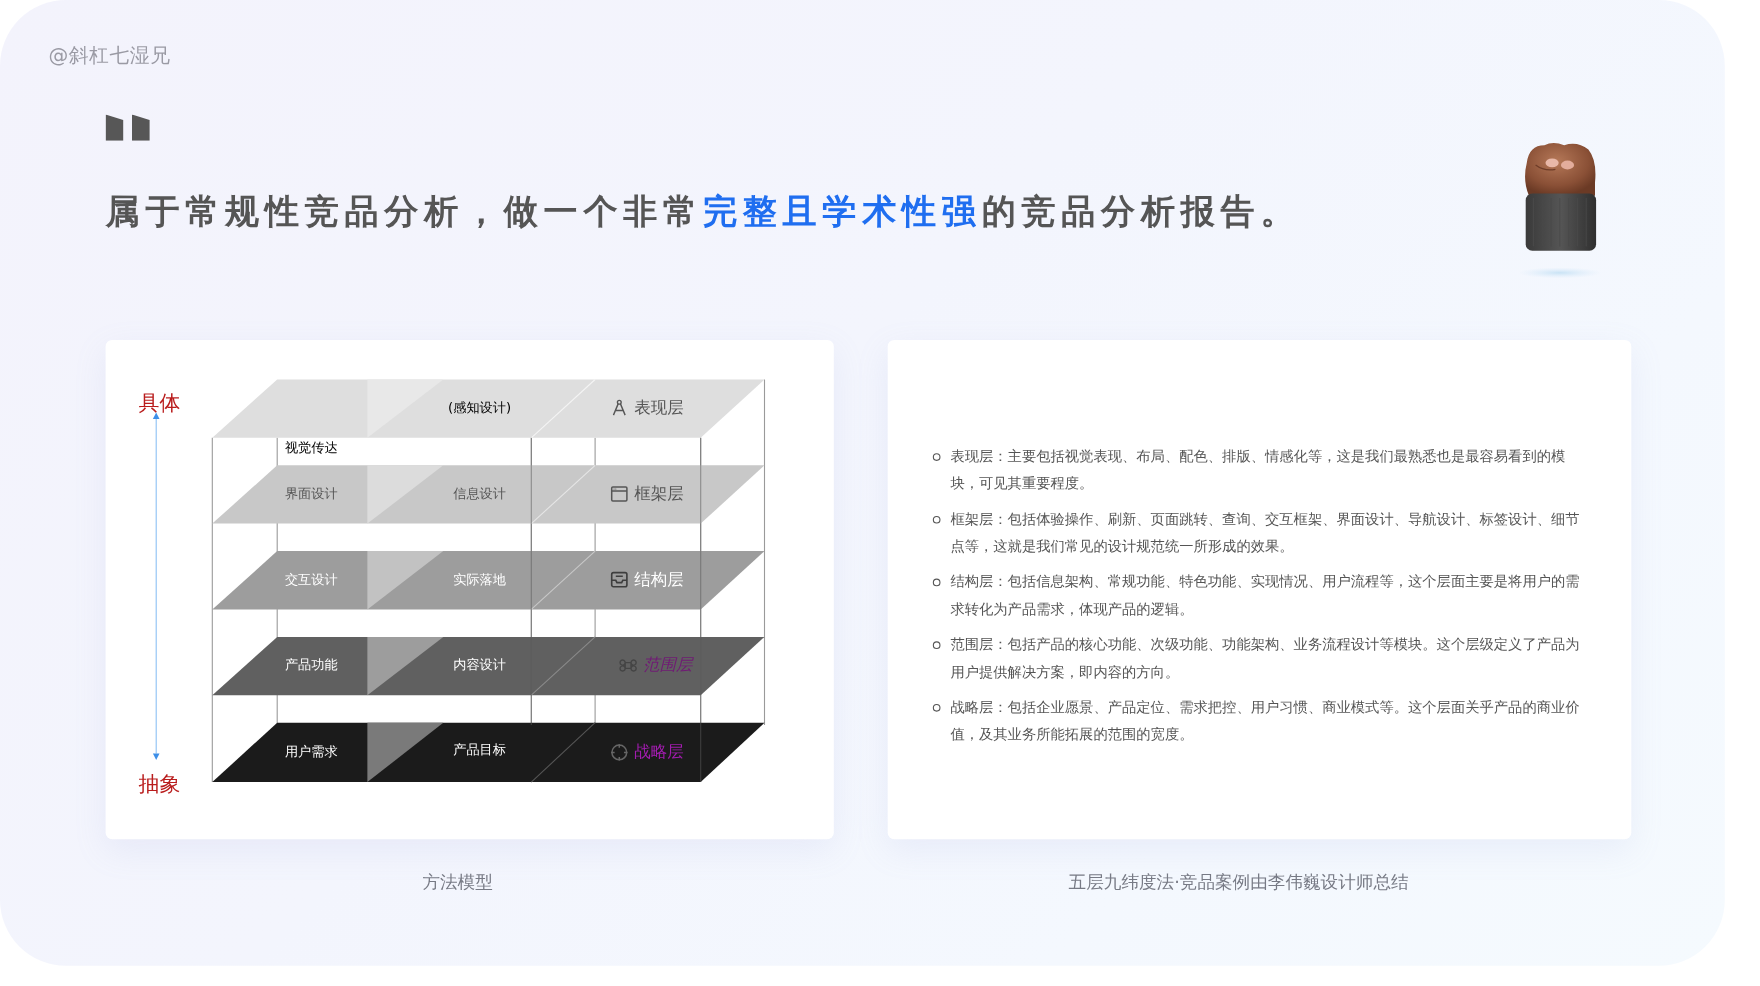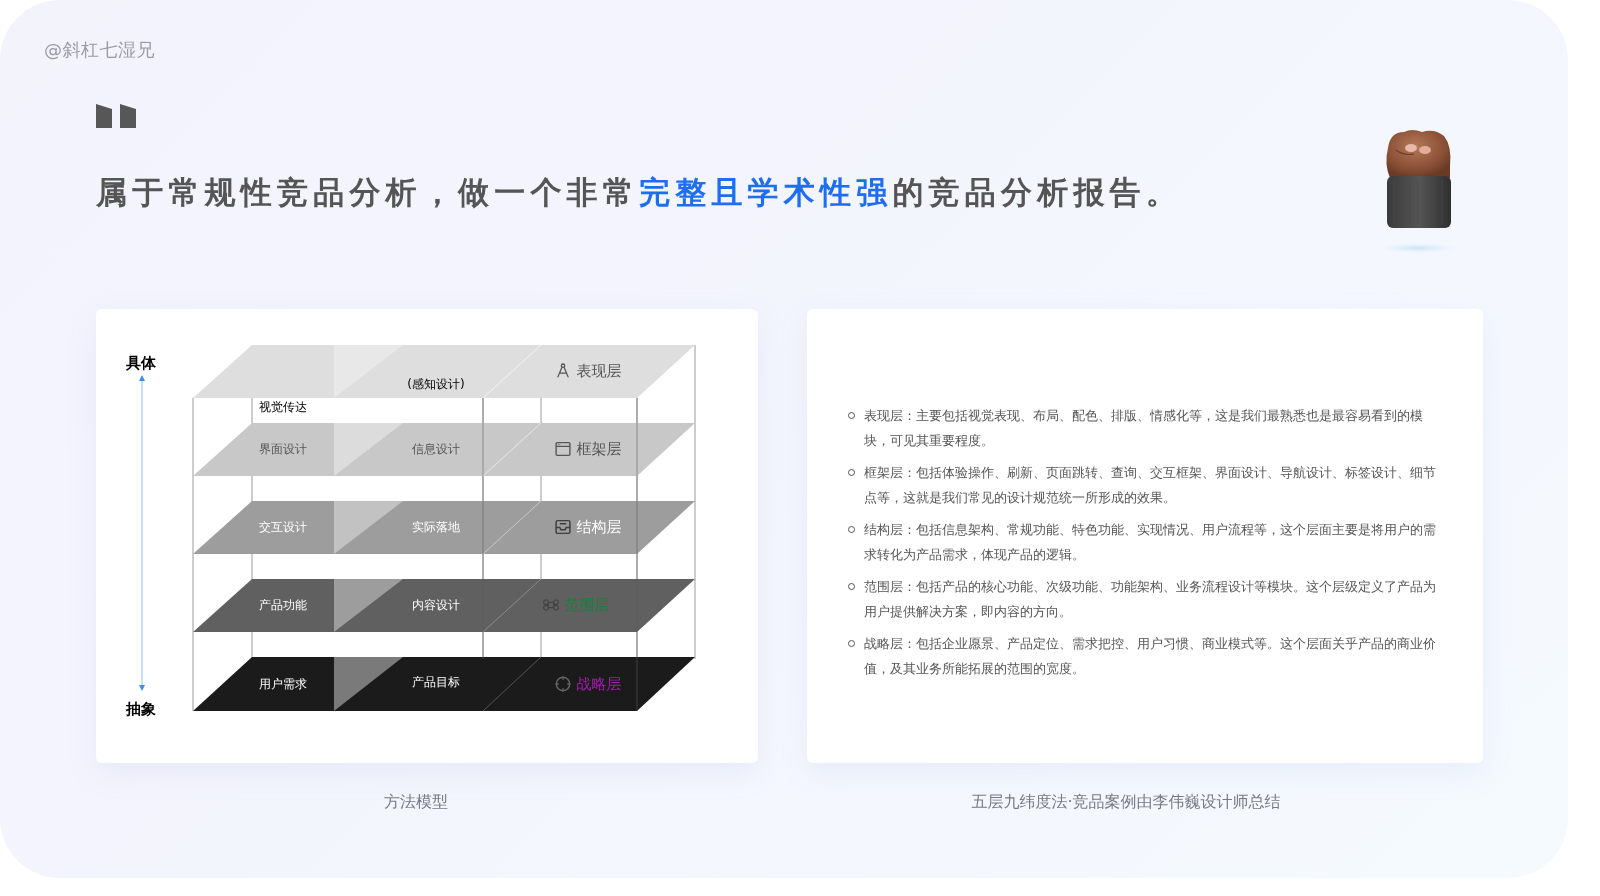--- a/index.html
+++ b/index.html
@@ -22,21 +22,21 @@
     }
     .headline .hl { color: #1f6ef0; }
     .fist { position: absolute; left: 1378px; top: 126px; width: 80px; height: 130px; }
     .card {
       position: absolute; top: 309px; height: 454px; background: #ffffff; border-radius: 6px;
       box-shadow: 0 10px 30px rgba(150,160,210,0.12);
     }
     .card-left { left: 96px; width: 662px; }
     .card-right { left: 807px; width: 676px; }
     .axis-label {
-      position: absolute; font-size: 15px; font-weight: bold; color: #000000;
+      position: absolute; font-size: 19px; font-weight: normal; color: #b91c1c;
     }
     .axis-top { left: 30px; top: 45px; }
     .axis-bottom { left: 30px; top: 391px; }
     .diagram { position: absolute; left: 0; top: 0; width: 662px; height: 454px; }
     .layer-text { position: absolute; font-size: 12px; white-space: nowrap; transform: translate(-50%, -50%); }
     .layer-name { position: absolute; font-size: 15px; white-space: nowrap; transform: translate(-50%, -50%); display: flex; align-items: center; gap: 5px; }
     .layer-name svg { width: 17px; height: 17px; }
     .bullets { position: absolute; left: 40px; top: 94px; width: 600px; list-style: none; }
     .bullets li {
       position: relative; padding-left: 17px; font-size: 13px; line-height: 25px;
@@ -154,21 +154,21 @@
         <line x1="387" y1="402" x2="445" y2="348" stroke="#555555" stroke-width="1"></line>
       </g>
 
       <g stroke="#5a5a5a" stroke-width="1" opacity="0.55">
         <line x1="387" y1="89" x2="387" y2="350"></line>
         <line x1="541" y1="89" x2="541" y2="402"></line>
       </g>
     </svg>
 
     <div class="layer-text" style="left:187px; top:62px;margin-top:36px;">视觉传达</div>
-    <div class="layer-text" style="left:340px; top:75px;text-align:center;">(感知设计)</div>
+    <div class="layer-text" style="left:340px; top:62px;text-align:center;">(感知设计)</div>
     <div class="layer-name" style="left:492px; top:62px; color:#555;">
       <svg viewBox="0 0 16 16">
           <circle cx="8" cy="3" r="1.6" fill="none" stroke="#555" stroke-width="1.2"></circle>
           <path d="M7,4.4 L3,14 M9,4.4 L13,14 M4.5,10 L11.5,10" stroke="#555" stroke-width="1.2" fill="none"></path>
         </svg>
       <span>表现层</span>
     </div>
 
     <div class="layer-text" style="left:187px; top:140px; color:#555;">界面设计</div>
     <div class="layer-text" style="left:340px; top:140px; color:#555;">信息设计</div>
@@ -188,21 +188,21 @@
       <svg viewBox="0 0 16 16">
           <rect x="1.5" y="2" width="13" height="12" rx="1.5" fill="none" stroke="#3e3e3e" stroke-width="1.4"></rect>
           <path d="M1.5,8.5 L5,8.5 L6,10.5 L10,10.5 L11,8.5 L14.5,8.5" stroke="#3e3e3e" stroke-width="1.4" fill="none"></path>
           <line x1="5" y1="5" x2="11" y2="5" stroke="#3e3e3e" stroke-width="1.4"></line>
         </svg>
       <span>结构层</span>
     </div>
 
     <div class="layer-text" style="left:187px; top:296px; color:#fff;">产品功能</div>
     <div class="layer-text" style="left:340px; top:296px; color:#fff;">内容设计</div>
-    <div class="layer-name" style="left:480px; top:296px; color:#15803d;">
+    <div class="layer-name" style="left:500px; top:296px; color:#701a75;font-style:italic;">
       <svg viewBox="0 0 16 16">
           <path d="M5.5,5.5 L10.5,5.5 L10.5,10.5 L5.5,10.5 Z M5.5,5.5 A2.2,2.2 0 1 1 5.5,5.4 M10.5,5.5 A2.2,2.2 0 1 0 10.5,5.4 M5.5,10.5 A2.2,2.2 0 1 0 5.5,10.6 M10.5,10.5 A2.2,2.2 0 1 1 10.5,10.6" stroke="#444" stroke-width="1.2" fill="none"></path>
         </svg>
       <span>范围层</span>
     </div>
 
     <div class="layer-text" style="left:187px; top:375px; color:#fff;">用户需求</div>
     <div class="layer-text" style="left:340px; top:373px; color:#fff;">产品目标</div>
     <div class="layer-name" style="left:492px; top:375px; color:#a21caf;">
       <svg viewBox="0 0 16 16">

